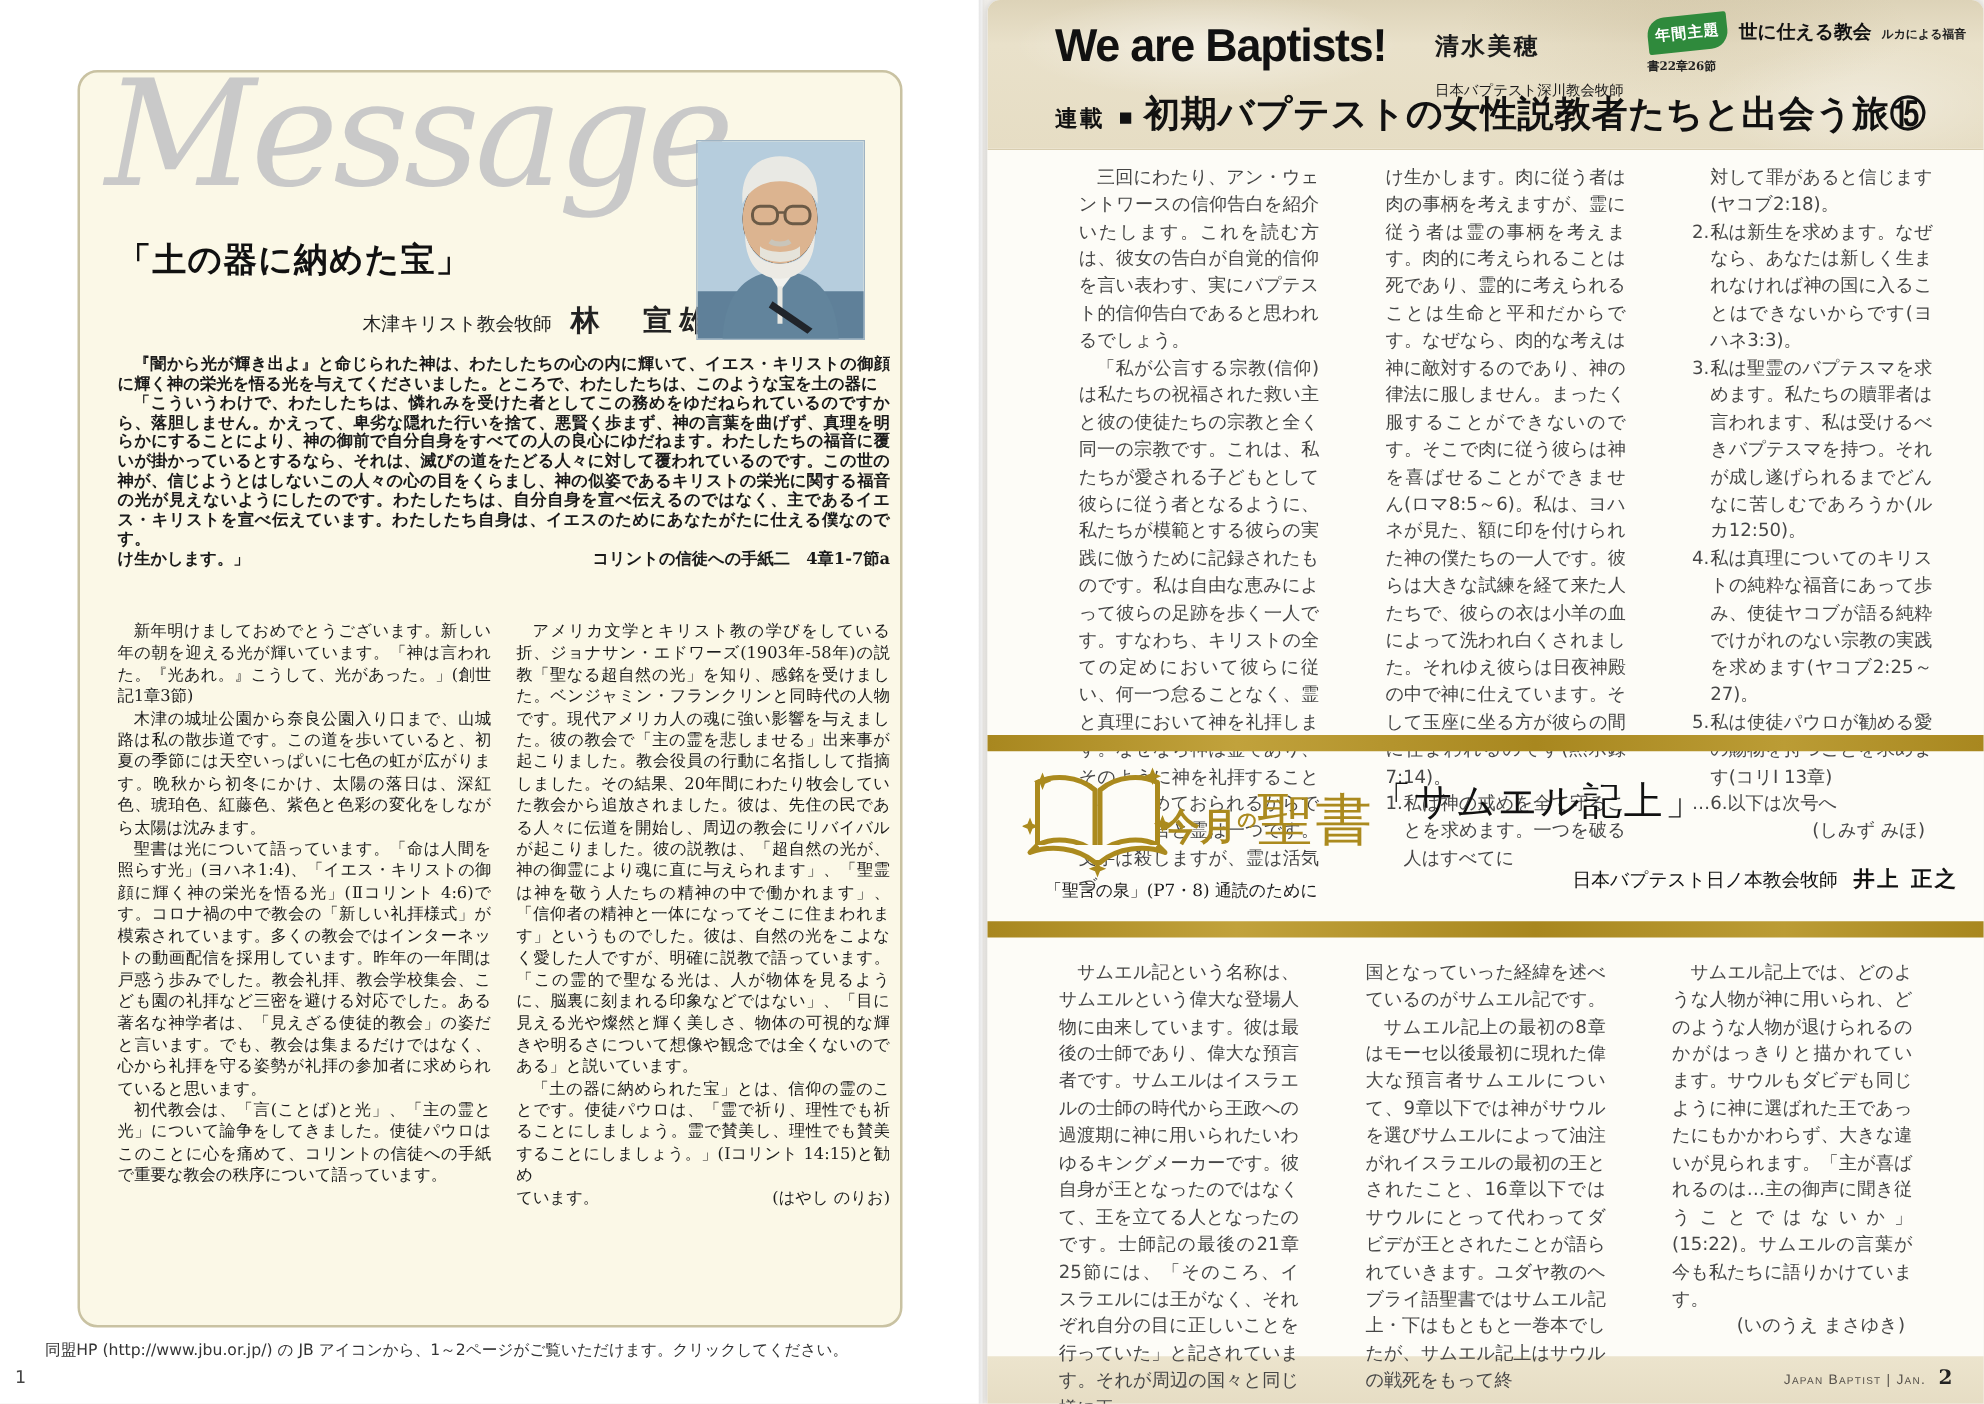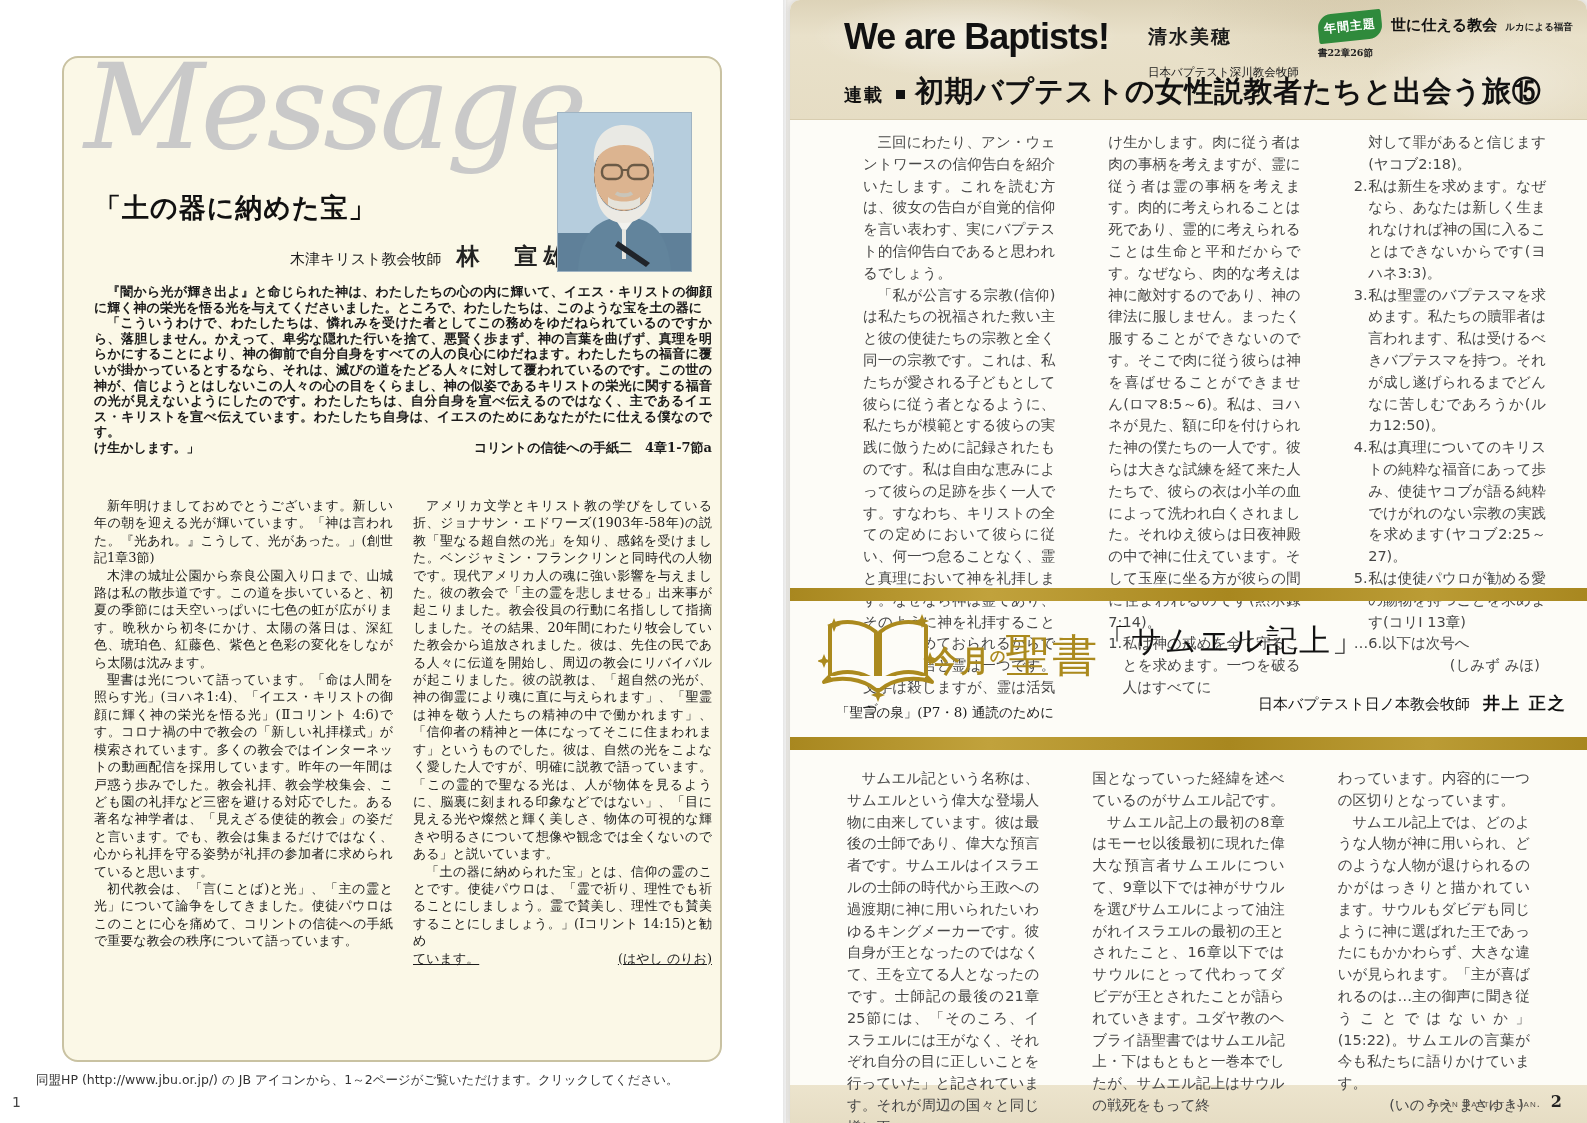--- a/index.html
+++ b/index.html
@@ -20,21 +20,21 @@
   .msg-author .role { font-size:15px; }
   .msg-author .name { font-size:23px; font-weight:bold; letter-spacing:6px; margin-left:10px; }
   .photo { position:absolute; left:557px; top:112px; width:135px; height:160px; border:1px solid #9fb3c2; }
   .quote { position:absolute; left:94px; top:284px; width:618px; font-size:13px; font-weight:bold;
            line-height:15.6px; color:#1a1a1a; text-align:justify; }
   .quote p { text-indent:1em; }
   .quote-last { display:flex; justify-content:space-between; font-weight:bold; font-size:13px; }
   .l-cols { position:absolute; left:94px; top:497px; width:618px; display:flex; gap:20px; }
   .l-col { width:299px; font-size:13px; line-height:17.4px; color:#1c1c1c; text-align:justify; }
   .l-col p { text-indent:1em; }
-  .sig-line { display:flex; justify-content:space-between;text-decoration:underline; }
+  .sig-line { display:flex; justify-content:space-between; }
   .l-footer { position:absolute; left:36px; top:1072px; font-size:12.5px; color:#333;
               font-family:"DejaVu Sans", sans-serif; }
   .pageno-left { position:absolute; left:12px; top:1094px; font-size:14px; color:#444; font-family:"DejaVu Sans", sans-serif; }
 
   
   #right-page { left:790px; width:797px; background:#fdfcf7; border-radius:10px 10px 0 0; box-shadow:0 0 6px rgba(0,0,0,0.15); }
   .rp-header { position:absolute; left:0; top:0; width:797px; height:120px; border-radius:10px 10px 0 0;
     background:
       radial-gradient(ellipse 220px 60px at 22% 30%, rgba(255,255,255,0.45), rgba(255,255,255,0) 70%),
       radial-gradient(ellipse 260px 80px at 70% 20%, rgba(171,150,105,0.18), rgba(171,150,105,0) 70%),
@@ -225,21 +225,20 @@
 
   <div class="r-article" id="article2">
     <div class="r-col">
       <p>サムエル記という名称は、サムエルという偉大な登場人物に由来しています。彼は最後の士師であり、偉大な預言者です。サムエルはイスラエルの士師の時代から王政への過渡期に神に用いられたいわゆるキングメーカーです。彼自身が王となったのではなくて、王を立てる人となったのです。士師記の最後の21章25節には、「そのころ、イスラエルには王がなく、それぞれ自分の目に正しいことを行っていた」と記されています。それが周辺の国々と同じ様に王</p>
     </div>
     <div class="r-col">
       <p class="cont">国となっていった経緯を述べているのがサムエル記です。</p>
       <p>サムエル記上の最初の8章はモーセ以後最初に現れた偉大な預言者サムエルについて、9章以下では神がサウルを選びサムエルによって油注がれイスラエルの最初の王とされたこと、16章以下ではサウルにとって代わってダビデが王とされたことが語られていきます。ユダヤ教のヘブライ語聖書ではサムエル記上・下はもともと一巻本でしたが、サムエル記上はサウルの戦死をもって終</p>
     </div>
     <div class="r-col">
-      <p class="cont">わっています。内容的に一つの区切りとなっています。</p>
       <p>サムエル記上では、どのような人物が神に用いられ、どのような人物が退けられるのかがはっきりと描かれています。サウルもダビデも同じように神に選ばれた王であったにもかかわらず、大きな違いが見られます。「主が喜ばれるのは…主の御声に聞き従うことではないか」(15:22)。サムエルの言葉が今も私たちに語りかけています。</p>
       <p class="r-sig">(いのうえ まさゆき)</p>
     </div>
   </div>
 
   <div class="r-footer">
     <span class="caps">Japan Baptist | Jan.</span>
     <span class="pageno-right">2</span>
   </div>
 </div>

